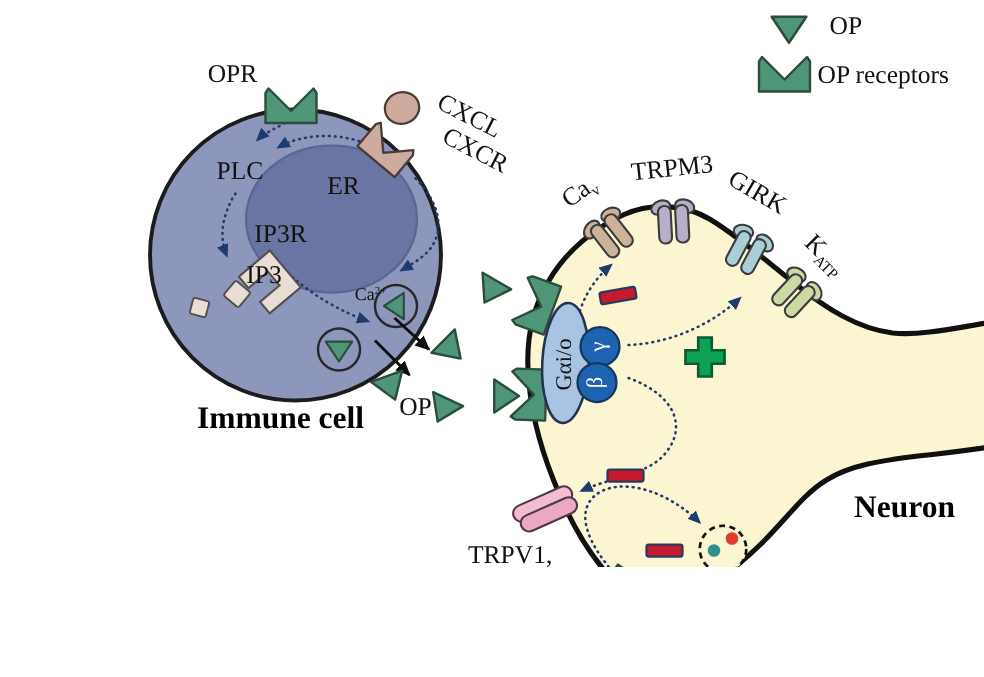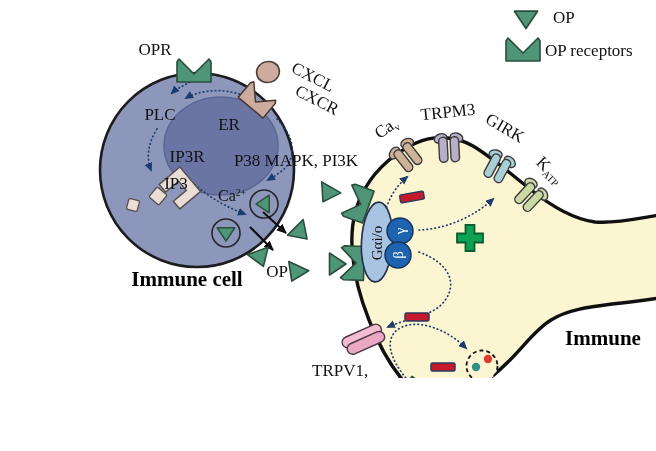--- a/index.html
+++ b/index.html
@@ -168,35 +168,34 @@
 
 <div class="lbl la" style="left:553px;top:17px;">OP</div>
 <div class="lbl la" style="left:545px;top:50px;">OP receptors</div>
 
 <div class="lbl" style="left:155px;top:49px;">OPR</div>
 <div class="lbl r27" style="left:313px;top:77px;">CXCL</div>
 <div class="lbl r27" style="left:317px;top:100px;">CXCR</div>
 <div class="lbl" style="left:160px;top:114px;text-align:right;">PLC</div>
 <div class="lbl" style="left:229px;top:124px;">ER</div>
 <div class="lbl" style="left:187px;top:156px;">IP3R</div>
-<div class="lbl" style="left:296px;top:160px;">P38 MAPK, PI3K</div>
 <div class="lbl" style="left:148px;top:183px;margin-left:28px;">IP3</div>
-<div class="lbl" style="left:232px;top:196px;font-size:16px;"><span>Ca</span><sup>2+</sup></div>
+<div class="lbl" style="left:247px;top:196px;font-size:12px;"><span>Ca</span><sup>2+</sup></div>
 <div class="lbl cellname" style="left:187px;top:279px;">Immune cell</div>
 <div class="lbl" style="left:277px;top:271px;">OP</div>
 
 <div class="lbl rm35" style="left:387px;top:129px;"><span>Ca</span><sub>v</sub></div>
 <div class="lbl rm6" style="left:448px;top:112px;">TRPM3</div>
 <div class="lbl r30" style="left:505px;top:128px;">GIRK</div>
 <div class="lbl r45" style="left:549px;top:171px;"><span>K</span><sub>ATP</sub></div>
 
 <div class="lbl rm90" style="left:377px;top:243px;font-size:15px;">Gαi/o</div>
 <div class="lbl rm90 white" style="left:400px;top:231px;font-size:15px;">γ</div>
 <div class="lbl rm90 white" style="left:398px;top:255px;font-size:15px;">β</div>
 
 
 <div class="lbl la" style="left:312px;top:370px;">TRPV1,</div>
 <div class="lbl la" style="left:312px;top:398px;"><span>Na</span><sub>v</sub></div>
 
 
-<div class="lbl cellname" style="left:603px;top:338px;">Immune</div>
+<div class="lbl cellname" style="left:603px;top:338px;">Neuron</div>
 
 </div>
 
 </body></html>

